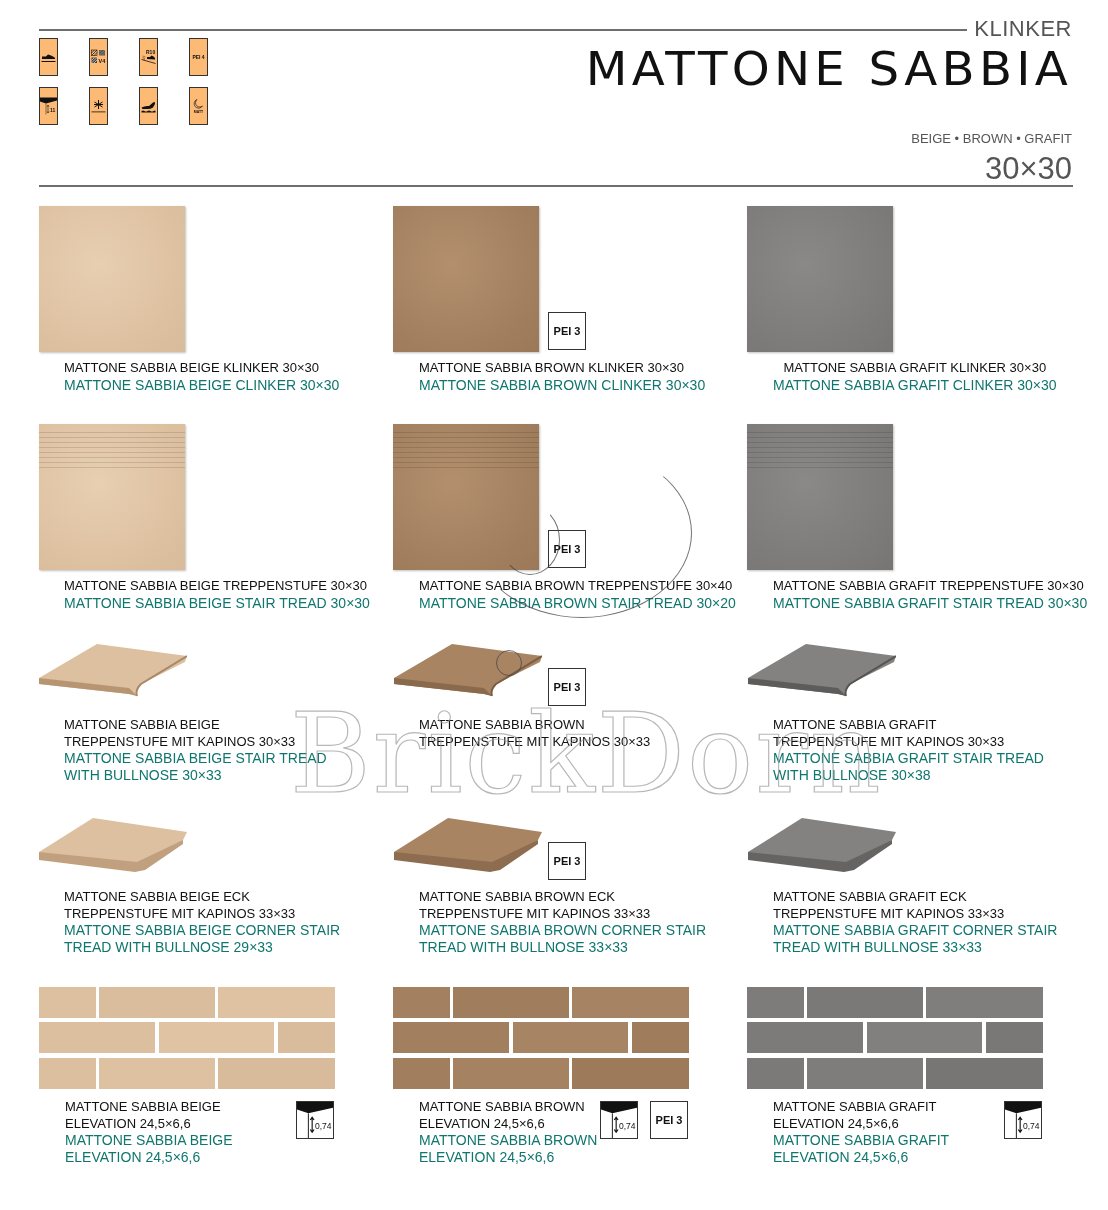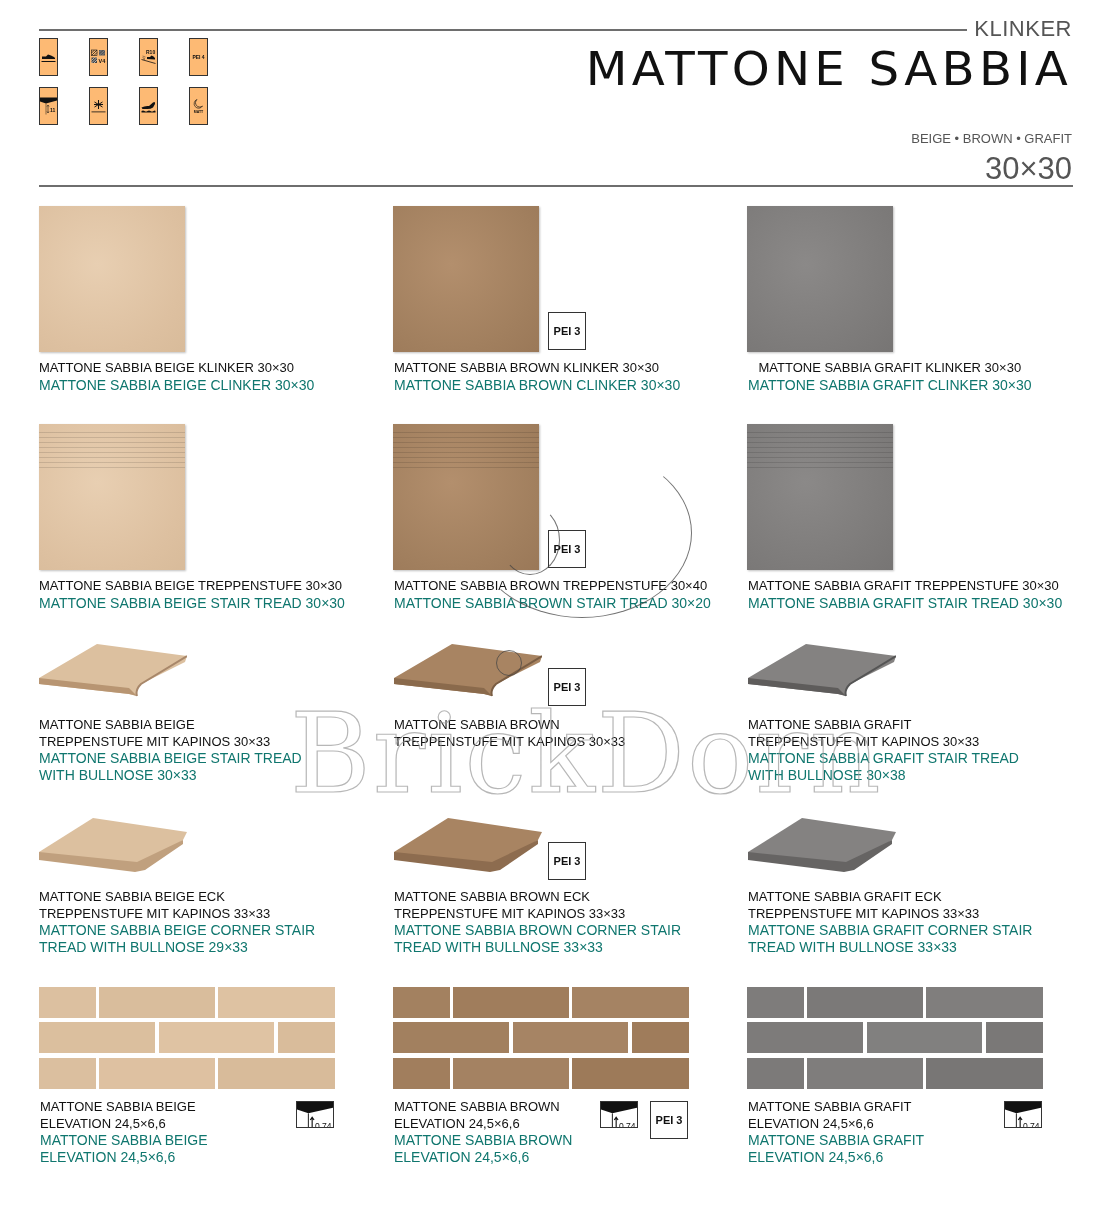--- a/index.html
+++ b/index.html
@@ -10,38 +10,38 @@
     .category { position: absolute; right: 36px; top: 16px; font-size: 22px; color: #555; letter-spacing: 0.5px; font-family: "Liberation Sans", sans-serif; }
     .title { position: absolute; right: 36px; top: 42px; font-size: 46px; color: #111; letter-spacing: 4px; font-family: "DejaVu Sans", sans-serif; font-weight: normal; transform: scaleX(1.05); transform-origin: right; }
     .colors { position: absolute; right: 36px; top: 131px; font-size: 13px; color: #555; }
     .size { position: absolute; right: 36px; top: 151px; font-size: 31px; color: #555; margin-left: 26px; }
     .bottomline { position: absolute; left: 39px; top: 185px; width: 1034px; height: 2px; background: #6e6e6e; }
 
     .icons { position: absolute; left: 39px; top: 38px; display: grid; grid-template-columns: repeat(4, 38px); grid-template-rows: repeat(2, 38px); column-gap: 12px; row-gap: 11px; }
     .icon-box { width: 19px; height: 38px; border: 1.5px solid #333; background: #fdba74; position: relative; display: flex; align-items: center; justify-content: center; }
     .icon-box svg { width: 34px; height: 34px; }
 
-    .product { position: absolute; }
+    .product { position: absolute; margin-left: 25px; }
     .p-title { font-size: 13px; color: #111; line-height: 16.5px; white-space: pre-line; }
     .p-sub { font-size: 14px; color: #0f766e; line-height: 16.5px; white-space: pre-line; }
 
     .tile { position: absolute; width: 146px; height: 146px; box-shadow: 1px 1px 2px rgba(0,0,0,0.25); }
     .tile.beige { background: radial-gradient(circle at 40% 40%, #e8cfb2, #ddc0a0 70%, #d8bb9a); }
     .tile.brown { background: radial-gradient(circle at 40% 40%, #b38f6d, #a17f5e 70%, #9a7858); }
     .tile.grafit { background: radial-gradient(circle at 40% 40%, #8b8988, #7d7b7a 70%, #777574); }
     .tile.stair::before { content: ""; position: absolute; left: 0; right: 0; top: 8px; height: 40px;
       background: repeating-linear-gradient(to bottom, rgba(0,0,0,0.12) 0 1px, transparent 1px 5px); }
 
     .pei { position: absolute; width: 38px; height: 38px; border: 1.5px solid #333; background: #fff; font-size: 11px; font-weight: bold; display: flex; align-items: center; justify-content: center; color: #111; }
 
     .bullnose { position: absolute; width: 150px; height: 58px; }
     .wall { position: absolute; width: 296px; height: 104px; }
     .brick { position: absolute; height: 31px; }
 
-    .thick { position: absolute; width: 38px; height: 27px; border: 1.5px solid #333; background: #fff; overflow: hidden; }
+    .thick { position: absolute; width: 38px; height: 38px; border: 1.5px solid #333; background: #fff; overflow: hidden; }
 
     .watermark { position: absolute; left: 290px; top: 690px; font-family: "DejaVu Serif", serif; font-size: 110px; color: transparent; -webkit-text-stroke: 1.2px #999; letter-spacing: 2px; pointer-events: none; opacity: 0.7; }
     .wm-circle { position: absolute; border: 1.4px solid #444; border-radius: 50%; pointer-events: none; opacity: 0.75; }
   </style>
 </head>
 <body>
 
 <div class="topline"></div>
 <div class="category">KLINKER</div>
 <div class="title">MATTONE SABBIA</div>

